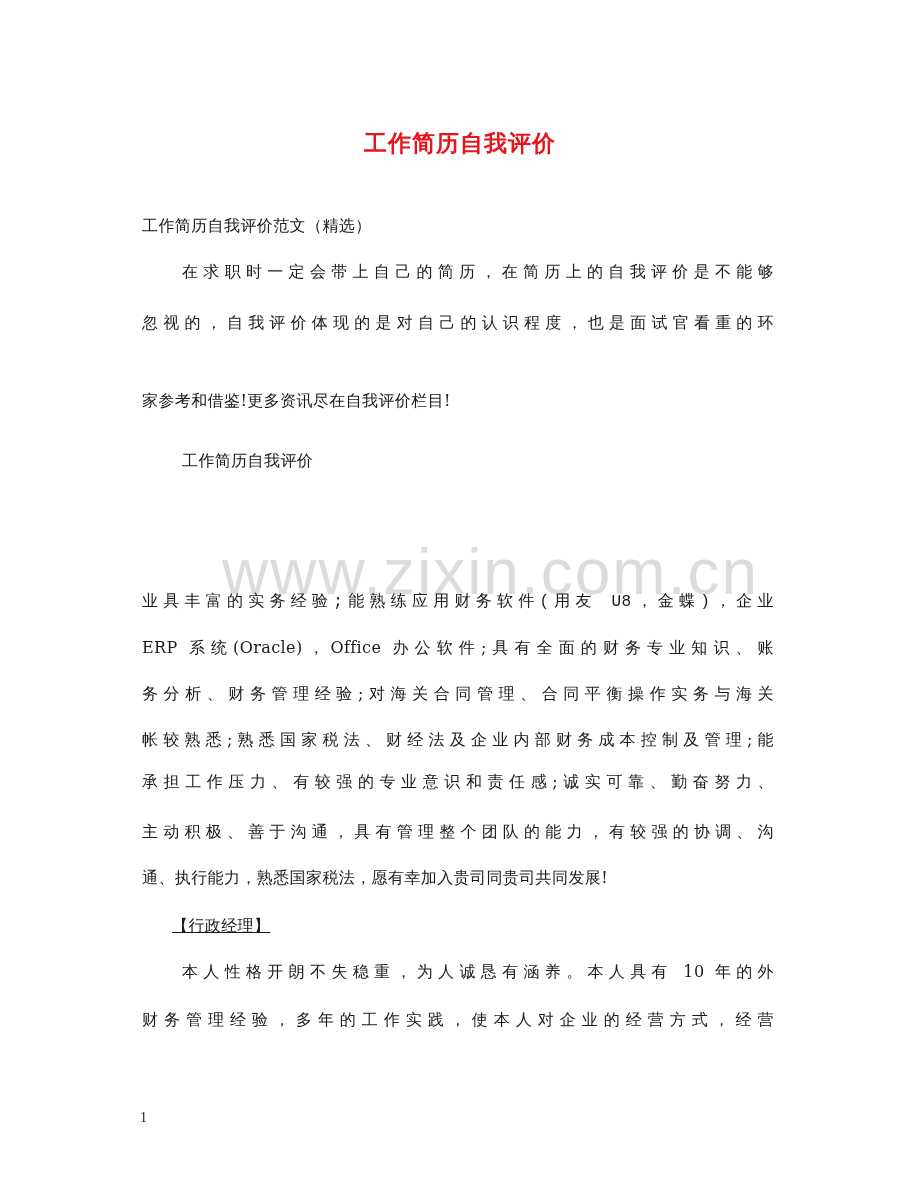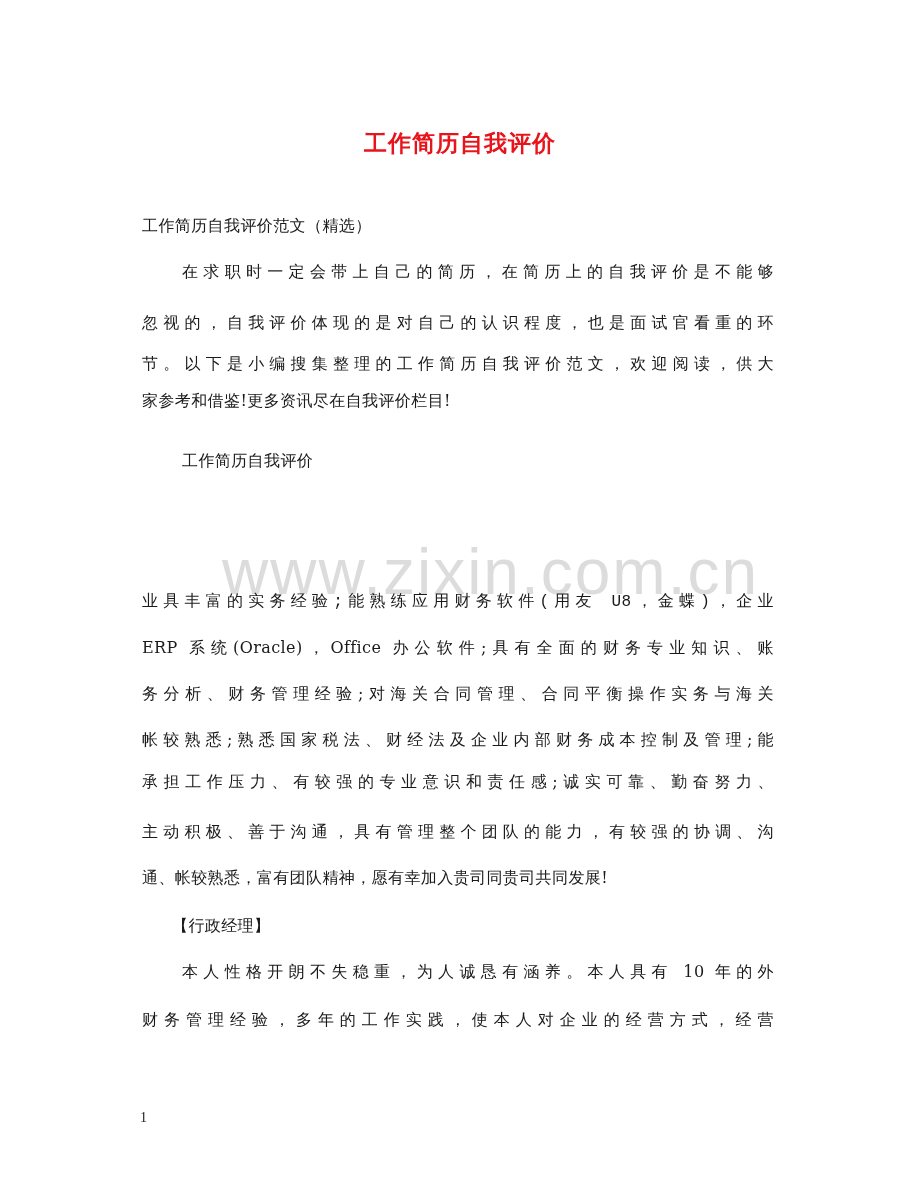--- a/index.html
+++ b/index.html
@@ -82,34 +82,33 @@
   <div class="watermark">www.zixin.com.cn</div>
 
   <div class="content">
 
     <div class="title">工作简历自我评价</div>
 
     <div class="line" style="top:214px;">工作简历自我评价范文（精选）</div>
 
     <div class="line indent justify" style="top:260px;">在求职时一定会带上自己的简历，在简历上的自我评价是不能够</div>
     <div class="line justify" style="top:294px;margin-top:17px;">忽视的，自我评价体现的是对自己的认识程度，也是面试官看重的环</div>
-    <div class="line justify" style="top:352px;">节。以下是小编搜集整理的工作简历自我评价范文，欢迎阅读，供大</div>
     <div class="line" style="top:389px;">家参考和借鉴!更多资讯尽在自我评价栏目!</div>
 
     <div class="line indent" style="top:449px;">工作简历自我评价</div>
 
 
     <div class="line justify" style="top:590px;font-family:Liberation Mono, monospace;">业具丰富的实务经验;能熟练应用财务软件(用友 U8，金蝶)，企业</div>
     <div class="line justify" style="top:636px;">ERP 系统(Oracle)，Office 办公软件;具有全面的财务专业知识、账</div>
     <div class="line justify" style="top:682px;">务分析、财务管理经验;对海关合同管理、合同平衡操作实务与海关</div>
     <div class="line justify" style="top:728px;">帐较熟悉;熟悉国家税法、财经法及企业内部财务成本控制及管理;能</div>
     <div class="line justify" style="top:770px;">承担工作压力、有较强的专业意识和责任感;诚实可靠、勤奋努力、</div>
     <div class="line justify" style="top:820px;">主动积极、善于沟通，具有管理整个团队的能力，有较强的协调、沟</div>
-    <div class="line" style="top:866px;">通、帐较熟悉，富有团队精神，愿有幸加入贵司同贵司共同发展!</div>
+    <div class="line" style="top:866px;">通、执行能力，熟悉国家税法，愿有幸加入贵司同贵司共同发展!</div>
 
-    <div class="line" style="top:914px; left:172px;">【行政经理】</div>
+    <div class="line" style="top:914px; left:172px;text-decoration:underline;">【行政经理】</div>
 
     <div class="line indent justify" style="top:960px;">本人性格开朗不失稳重，为人诚恳有涵养。本人具有 10 年的外</div>
     <div class="line justify" style="top:1008px;">财务管理经验，多年的工作实践，使本人对企业的经营方式，经营</div>
 
     <div class="page-number">1</div>
   </div>
 </div>
 
 </body></html>

